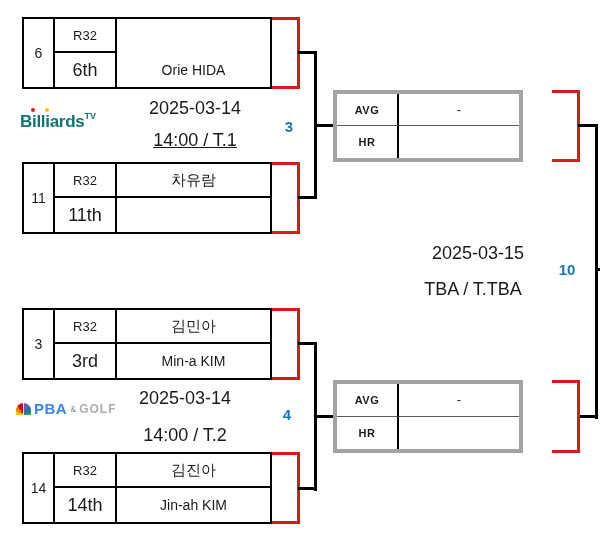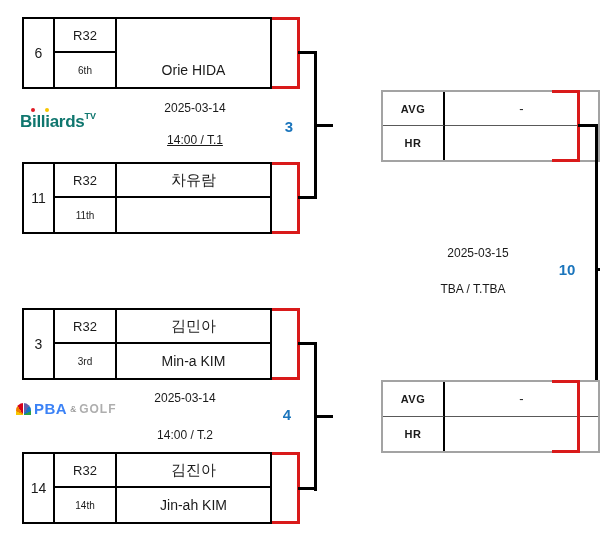--- a/index.html
+++ b/index.html
@@ -14,41 +14,41 @@
   }
   
   .pbox{
     position:absolute;width:250px;height:72px;background:#fff;
     border:2px solid #000;box-sizing:border-box;
     display:grid;grid-template-columns:31px 62px 1fr;grid-template-rows:1fr 1fr;
   }
   .pbox .cell{display:flex;align-items:center;justify-content:center;overflow:hidden;}
   .pbox .seed{grid-column:1;grid-row:1/3;border-right:2px solid #000;font-size:14px;}
   .pbox .round{grid-column:2;grid-row:1;border-right:2px solid #000;border-bottom:2px solid #000;font-size:13px;}
-  .pbox .rank{grid-column:2;grid-row:2;border-right:2px solid #000;font-size:10px;}
+  .pbox .rank{grid-column:2;grid-row:2;border-right:2px solid #000;font-size:18px;}
   .pbox .namek{grid-column:3;grid-row:1;border-bottom:2px solid #000;font-size:15px;}
   .pbox .namee{grid-column:3;grid-row:2;font-size:14px;}
   
   .rtail{
     position:absolute;width:28px;box-sizing:border-box;
     border:3px solid var(--red);border-left:none;background:transparent;
   }
   
   .sbox{
-    position:absolute;left:333px;width:219px;background:#fff;border:2px solid #a3a3a3;box-sizing:border-box;
-    display:grid;grid-template-columns:62px 1fr;grid-template-rows:1fr 1fr;margin-left:48px;
+    position:absolute;left:333px;width:190px;background:#fff;border:4px solid #a3a3a3;box-sizing:border-box;
+    display:grid;grid-template-columns:62px 1fr;grid-template-rows:1fr 1fr;
   }
   .sbox .slabel{display:flex;align-items:center;justify-content:center;border-right:2px solid #000;
     font-size:11px;font-weight:bold;letter-spacing:.5px;}
   .sbox .sval{display:flex;align-items:center;justify-content:center;font-size:13px;}
   .sbox .r1{border-bottom:1px solid #595959;}
   
   .line{position:absolute;background:#000;}
   
-  .dt{position:absolute;text-align:center;font-size:12px;color:var(--ink);line-height:16px;}
+  .dt{position:absolute;text-align:center;font-size:18px;color:var(--ink);line-height:16px;}
   .blue-num{position:absolute;width:22px;text-align:center;color:var(--blue);font-weight:bold;font-size:15px;line-height:16px;}
   
   .blogo{position:absolute;left:20px;top:106px;font-weight:bold;font-size:17px;color:#0f766e;letter-spacing:-.3px;line-height:20px;}
   .blogo .tv{font-size:9px;vertical-align:8px;letter-spacing:0;}
   .bdot{position:absolute;width:4px;height:4px;border-radius:50%;}
   .bdot-red{left:11px;top:2px;background:#e01b24;}
   .bdot-yellow{left:25px;top:2px;background:#f7c600;}
   
   .plogo{position:absolute;left:16px;top:402px;display:flex;align-items:center;gap:3px;line-height:14px;}
   .peacock{width:15px;height:12px;border-radius:15px 15px 0 0;

